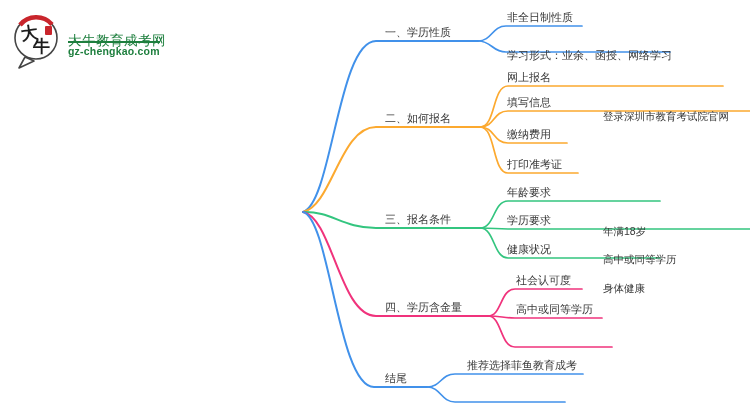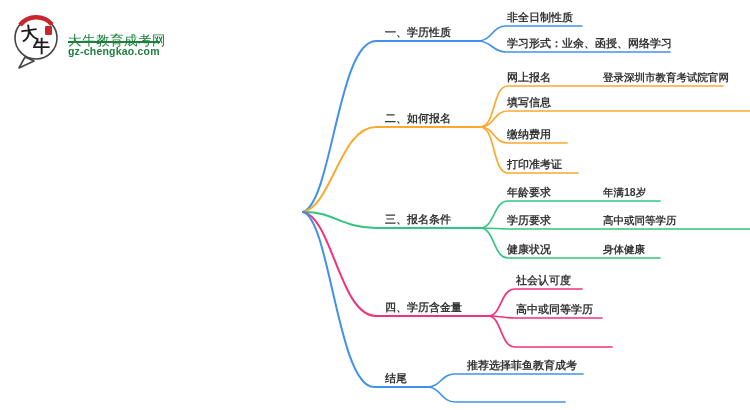--- a/index.html
+++ b/index.html
@@ -1,20 +1,20 @@
 <!DOCTYPE html>
 <html style="--blue: #4191ea; --orange: #fca92f; --green: #33c57f; --pink: #f0337c; --logo-green: #1e7f3e; --logo-red: #c9252c; --text-dark: #383838;"><head>
 <meta charset="utf-8">
 <style>
   html,body{margin:0;padding:0;background:#fff;}
   #canvas{position:relative;width:750px;height:410px;background:#fff;overflow:hidden;
           font-family:"Liberation Sans","DejaVu Sans",sans-serif;}
   #wires{position:absolute;left:0;top:0;width:750px;height:410px;}
-  .node{position:absolute;color:var(--text-dark);font-size:11px;line-height:14px;white-space:nowrap;font-weight:bold;}
-  .gc{font-size:10.5px;line-height:13px;}
+  .node{position:absolute;color:var(--text-dark);font-size:11px;line-height:14px;white-space:nowrap;}
+  .gc{font-size:10.5px;line-height:13px;margin-top:39px;}
   .main-topic{position:absolute;right:455px;top:199px;color:var(--text-dark);
               font-size:10.5px;line-height:15px;white-space:nowrap;}
   .logo{position:absolute;left:10px;top:10px;width:230px;height:62px;}
   .logo-bubble{position:absolute;left:0;top:2px;}
   .logo-title{position:absolute;left:58px;top:22px;color:var(--logo-green);
               font-size:13.5px;font-weight:normal;letter-spacing:.5px;white-space:nowrap;}
   .logo-url{position:absolute;left:58px;top:31px;color:var(--logo-green);
             font-size:10.5px;font-weight:bold;border-top:2px solid var(--logo-green);
             padding-top:2px;white-space:nowrap;letter-spacing:.2px;}
 </style>
@@ -65,21 +65,21 @@
   </div>
 
 
   <div class="node" style="left:385px;top:25px">一、学历性质</div>
   <div class="node" style="left:385px;top:111px">二、如何报名</div>
   <div class="node" style="left:385px;top:212px">三、报名条件</div>
   <div class="node" style="left:385px;top:300px">四、学历含金量</div>
   <div class="node" style="left:385px;top:371px">结尾</div>
 
   <div class="node" style="left:507px;top:10px">非全日制性质</div>
-  <div class="node" style="left:507px;top:36px">学习形式：业余、函授、网络学习</div>
+  <div class="node" style="left:507px;top:48px">学习形式：业余、函授、网络学习</div>
 
   <div class="node" style="left:507px;top:70px">网上报名</div>
   <div class="node gc" style="left:603px;top:71px">登录深圳市教育考试院官网</div>
   <div class="node" style="left:507px;top:95px">填写信息</div>
   <div class="node" style="left:507px;top:127px">缴纳费用</div>
   <div class="node" style="left:507px;top:157px">打印准考证</div>
 
   <div class="node" style="left:507px;top:185px">年龄要求</div>
   <div class="node gc" style="left:603px;top:186px">年满18岁</div>
   <div class="node" style="left:507px;top:213px">学历要求</div>

